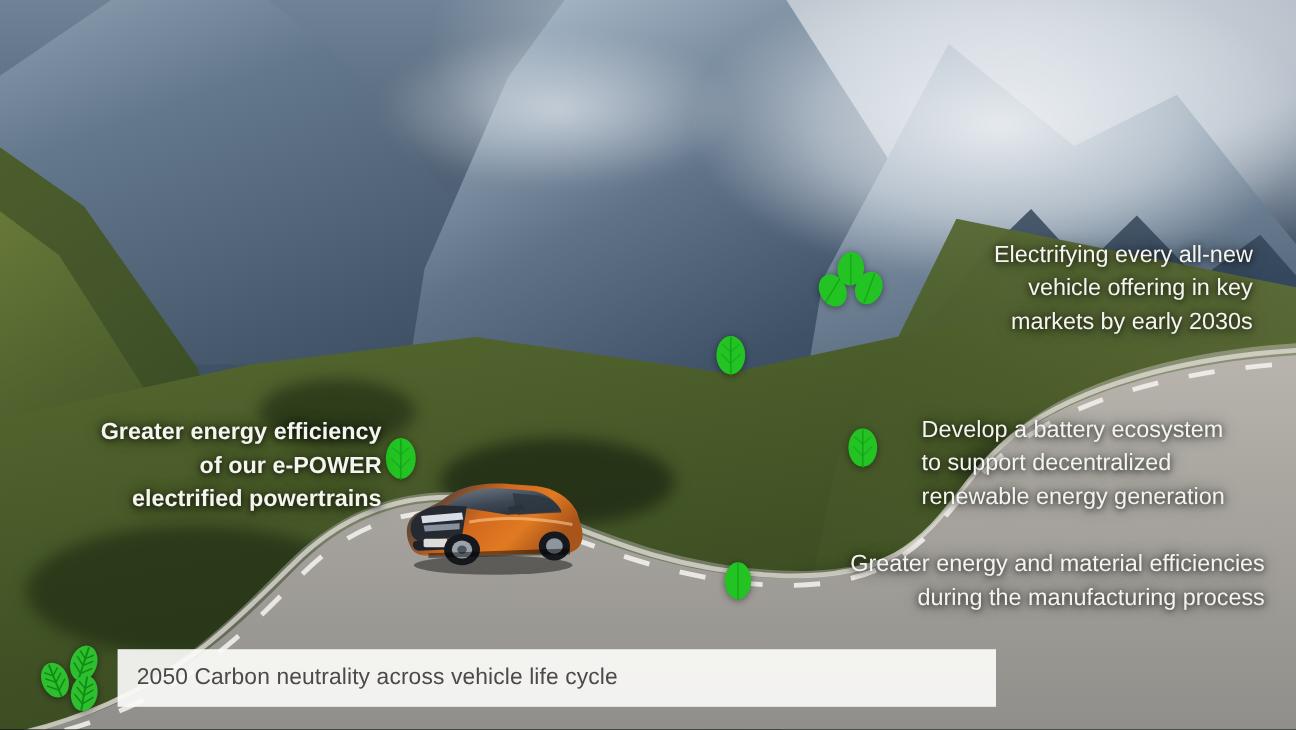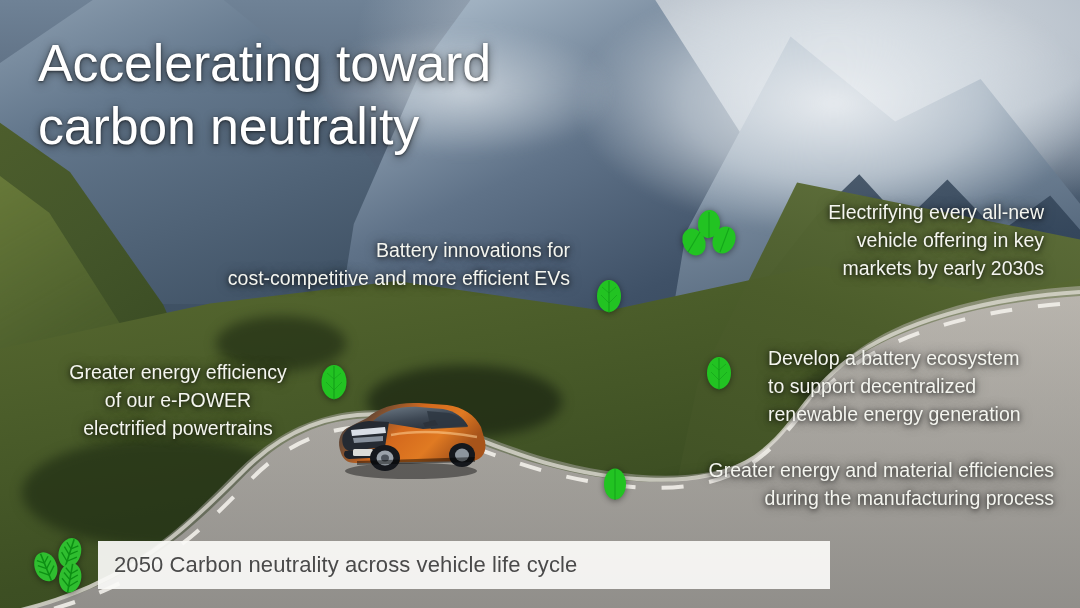--- a/index.html
+++ b/index.html
@@ -122,21 +122,21 @@
     position:absolute;
     color:#f4f5ef;
     font-size:19.5px;
     line-height:1.44;
     font-weight:400;
     text-shadow:0 1px 5px rgba(0,0,0,.78), 0 0 12px rgba(0,0,0,.5);
     white-space:pre-line;
   }
   .c-electrify { left:744px; top:198px; width:300px; text-align:right; }
   .c-battery   { left:150px; top:236px; width:420px; text-align:right; }
-  .c-epower    { left:38px;  top:358px; width:280px; text-align:center; }
+  .c-epower    { left:38px;  top:346px; width:280px; text-align:right;font-weight:bold; }
   .c-ecosystem { left:744px; top:344px; width:320px; text-align:left;margin-left:24px; }
   .c-manufact  { left:634px; top:456px; width:420px; text-align:right; }
 
   
   .leafmark { position:absolute; }
   .leafmark svg { width:100%; height:100%; display:block;
     filter: drop-shadow(0 1px 3px rgba(0,0,0,.45)); }
   .lm-electrify { left:676px; top:206px; width:64px; height:58px; }
   .lm-battery   { left:594px; top:277px; width:30px; height:38px; }
   .lm-epower    { left:318px; top:362px; width:32px; height:40px; }
@@ -145,21 +145,21 @@
   .lm-banner    { left:30px;  top:531px; width:70px; height:64px; }
 
   
   .banner {
     position:absolute; left:98px; top:541px; width:732px; height:48px;
     background: rgba(250,250,248,.93);
     display:flex; align-items:center;
   }
   .banner-text {
     color:#4a4a4a;
-    font-size:22px;
+    font-size:19px;
     font-weight:400;
     letter-spacing:0.1px;
     padding-left:16px;
     white-space:nowrap;
   }
 </style>
 </head>
 <body>
 
 <div id="slide">
@@ -276,22 +276,20 @@
         <ellipse cx="58" cy="67" rx="8.5" ry="7.5" fill="#9aa2aa"></ellipse>
         <ellipse cx="58" cy="67" rx="4" ry="3.5" fill="#4d545c"></ellipse>
         <ellipse cx="135" cy="64" rx="13" ry="12" fill="#15181d"></ellipse>
         <ellipse cx="135" cy="64" rx="7" ry="6.5" fill="#8d959d"></ellipse>
 
         <path d="M30,70 L148,66 L148,71 L30,74 Z" fill="rgba(0,0,0,.45)"></path>
       </svg>
     </div>
   </div>
 
-  <div class="title">Accelerating toward
-carbon neutrality</div>
 
   <div class="leafmark lm-electrify">
     <svg viewBox="0 0 64 58">
       <g fill="#22c322">
         <ellipse cx="18" cy="36" rx="11" ry="14" transform="rotate(-28 18 36)"></ellipse>
         <ellipse cx="33" cy="18" rx="11" ry="14" transform="rotate(6 33 18)"></ellipse>
         <ellipse cx="48" cy="34" rx="11" ry="14" transform="rotate(24 48 34)"></ellipse>
       </g>
       <g stroke="#0f9c17" stroke-width="1.1" opacity=".75" fill="none">
         <path d="M12,46 L24,26 M33,32 L33,6 M44,46 L53,22"></path>
@@ -327,22 +325,20 @@
     <svg viewBox="0 0 28 36">
       <ellipse cx="14" cy="18" rx="11" ry="15.5" fill="#22c322"></ellipse>
       <path d="M14,34 L14,3" stroke="#109b17" stroke-width="1.3" opacity=".6"></path>
     </svg>
   </div>
 
   <div class="callout c-electrify">Electrifying every all-new
 vehicle offering in key
 markets by early 2030s</div>
 
-  <div class="callout c-battery">Battery innovations for
-cost-competitive and more efficient EVs</div>
 
   <div class="callout c-epower">Greater energy efficiency
 of our e-POWER
 electrified powertrains</div>
 
   <div class="callout c-ecosystem">Develop a battery ecosystem
 to support decentralized
 renewable energy generation</div>
 
   <div class="callout c-manufact">Greater energy and material efficiencies

